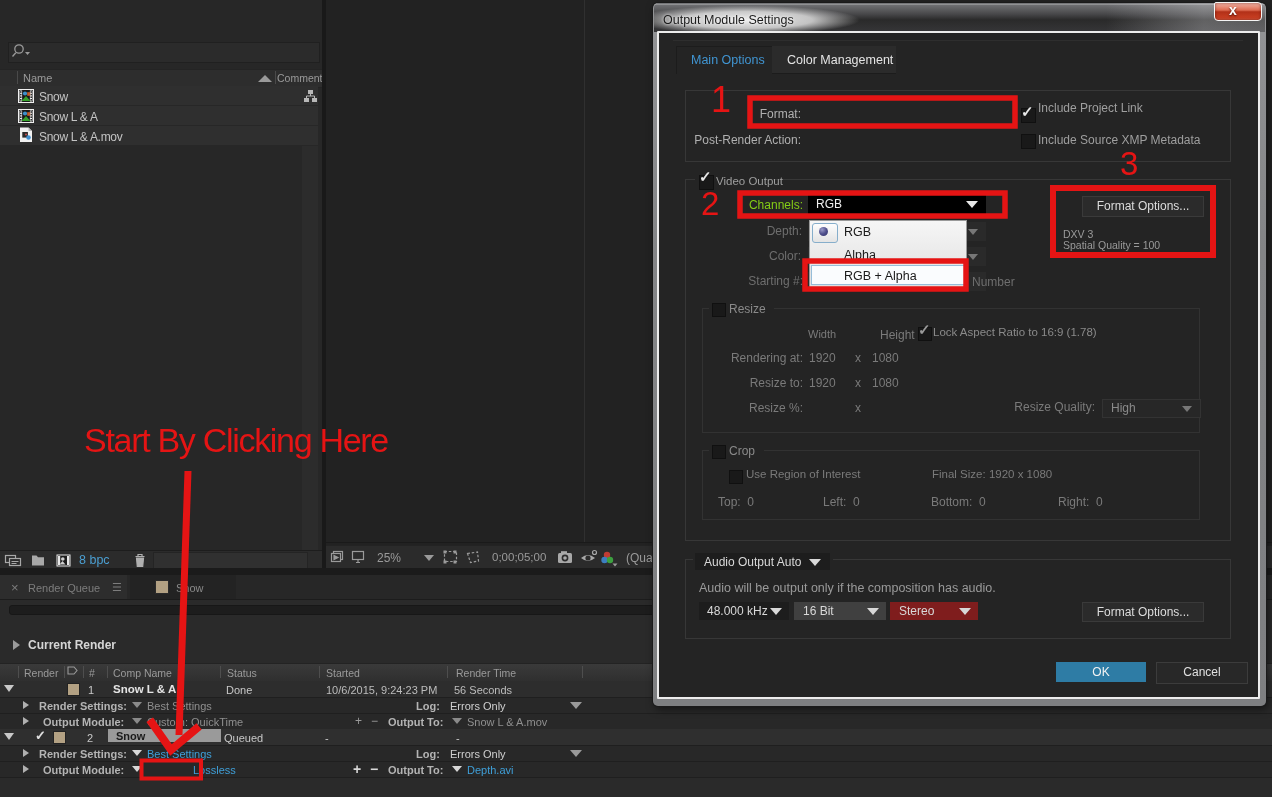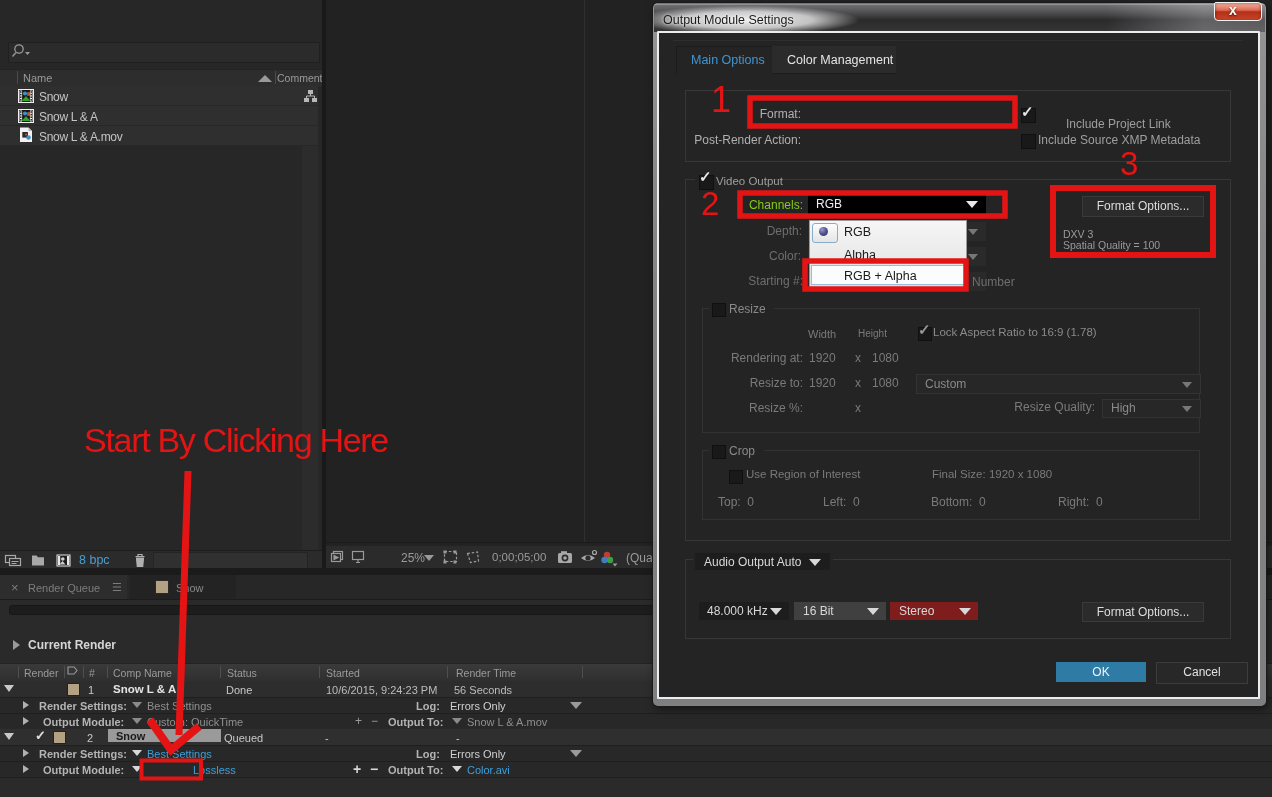--- a/index.html
+++ b/index.html
@@ -45,21 +45,21 @@
 
   <div class="abs" style="left:0;top:550px;width:322px;height:20px;background:#2b2b2b;border-top:1px solid #1d1d1d;"></div>
   <div class="lbl" style="left:79px;top:553px;font-size:12.5px;color:#4b9fd2;">8 bpc</div>
   <div class="abs" style="left:153px;top:552px;width:153px;height:15px;background:#303030;border:1px solid #242424;"></div>
 
   <div class="abs" style="left:322px;top:0;width:4px;height:570px;background:#191919;"></div>
   <div class="abs" style="left:326px;top:0;width:946px;height:545px;background:#222222;"></div>
   <div class="abs" style="left:584px;top:0;width:1px;height:542px;background:#303030;"></div>
   <div class="abs" style="left:326px;top:542px;width:946px;height:1px;background:#1a1a1a;"></div>
   <div class="abs" style="left:326px;top:546px;width:946px;height:22px;background:#2b2b2b;"></div>
-  <div class="lbl" style="left:377px;top:551px;font-size:12px;color:#9a9a9a;margin-left:24px;">25%</div>
+  <div class="lbl" style="left:377px;top:551px;font-size:12px;color:#9a9a9a;">25%</div>
   <div class="arrs" style="left:424px;top:555px;"></div>
   <div class="lbl" style="left:492px;top:551px;font-size:11.5px;color:#9a9a9a;">0;00;05;00</div>
   <div class="lbl" style="left:626px;top:551px;font-size:12px;color:#9a9a9a;">(Qua</div>
 
   <div class="abs" style="left:0;top:568px;width:1272px;height:7px;background:#1b1b1b;"></div>
 
   <div class="abs" style="left:0;top:575px;width:1272px;height:222px;background:#2a2a2a;"></div>
 
   <div class="abs" style="left:0;top:575px;width:1272px;height:24px;background:#272727;border-bottom:1px solid #1c1c1c;"></div>
   <div class="abs" style="left:0;top:575px;width:127px;height:24px;background:#2d2d2d;"></div>
@@ -147,21 +147,21 @@
   <div class="abs" style="left:570px;top:750px;width:0;height:0;border-left:6px solid transparent;border-right:6px solid transparent;border-top:7px solid #9a9a9a;"></div>
 
   <div class="abs" style="left:23px;top:765px;width:0;height:0;border-top:4px solid transparent;border-bottom:4px solid transparent;border-left:6px solid #b0b0b0;"></div>
   <div class="lbl" style="left:43px;top:764px;font-size:11px;font-weight:bold;color:#b4b4b4;">Output Module:</div>
   <div class="abs" style="left:132px;top:766px;width:0;height:0;border-left:5px solid transparent;border-right:5px solid transparent;border-top:6px solid #d8d8d8;"></div>
   <div class="lbl" style="left:147px;top:764px;font-size:11px;color:#3f9fd8;margin-left:46px;">Lossless</div>
   <div class="lbl" style="left:353px;top:761px;font-size:14px;font-weight:bold;color:#d8d8d8;">+</div>
   <div class="lbl" style="left:370px;top:761px;font-size:14px;font-weight:bold;color:#d8d8d8;">−</div>
   <div class="lbl" style="left:388px;top:764px;font-size:11px;font-weight:bold;color:#b4b4b4;">Output To:</div>
   <div class="abs" style="left:452px;top:766px;width:0;height:0;border-left:5px solid transparent;border-right:5px solid transparent;border-top:6px solid #d8d8d8;"></div>
-  <div class="lbl" style="left:467px;top:764px;font-size:11px;color:#3f9fd8;">Color.avi</div>
+  <div class="lbl" style="left:467px;top:764px;font-size:11px;color:#3f9fd8;">Depth.avi</div>
 
   <div class="abs" id="dlg" style="left:653px;top:3px;width:613px;height:703px;border-radius:5px;
       background:linear-gradient(180deg,#939496 0%,#838486 35%,#7e7f81 100%);
       box-shadow:0 0 0 1px #1a1a1a, 2px 3px 8px rgba(0,0,0,0.55);">
 
     <div class="abs" style="left:1px;top:0;width:611px;height:29px;border-radius:5px 5px 0 0;
         background:linear-gradient(180deg,#77787b 0%,#48484a 38%,#2a2a2a 58%,#363638 100%);"></div>
     <div class="abs" style="left:1px;top:0;width:611px;height:29px;border-radius:5px 5px 0 0;
         background:linear-gradient(90deg,rgba(255,255,255,0) 74%,rgba(225,225,228,0.30) 90%,rgba(225,225,228,0.26) 100%);"></div>
     <div class="abs" style="left:1px;top:0;width:420px;height:29px;border-radius:5px 0 0 0;
@@ -183,21 +183,21 @@
 
     <div class="abs" style="left:17px;top:13px;width:96px;height:27px;background:#242424;border:1px solid #1c1c1c;border-bottom:none;"></div>
     <div class="abs" style="left:113px;top:13px;width:124px;height:27px;background:#2b2b2b;border-bottom:1px solid #1c1c1c;"></div>
     <div class="lbl" style="left:32px;top:20px;font-size:12.5px;color:#4095d2;">Main Options</div>
     <div class="lbl" style="left:128px;top:20px;font-size:12.5px;color:#e4e4e4;">Color Management</div>
 
     <div class="groupbox" style="left:26px;top:57px;width:544px;height:70px;"></div>
     <div class="lbl" style="right:457px;top:74px;font-size:12px;color:#b0b0b0;">Format:</div>
     <div class="cb" style="left:362px;top:75px;"></div>
     <div class="chk" style="left:362px;top:70px;">✓</div>
-    <div class="lbl glbl" style="left:379px;top:84px;margin-left:28px;">Include Project Link</div>
+    <div class="lbl glbl" style="left:379px;top:68px;">Include Project Link</div>
     <div class="lbl" style="right:457px;top:100px;font-size:12px;color:#b0b0b0;">Post-Render Action:</div>
     <div class="cb" style="left:362px;top:101px;"></div>
     <div class="lbl glbl" style="left:379px;top:100px;">Include Source XMP Metadata</div>
 
     <div class="groupbox" style="left:26px;top:146px;width:544px;height:360px;"></div>
     <div class="abs" style="left:36px;top:139px;width:78px;height:15px;background:#242424;"></div>
     <div class="cb" style="left:40px;top:142px;"></div>
     <div class="chk" style="left:40px;top:135px;">✓</div>
     <div class="lbl glbl" style="left:57px;top:142px;font-size:11.5px;">Video Output</div>
 
@@ -231,36 +231,32 @@
       <div class="lbl" style="left:0;top:2px;width:120px;text-align:center;font-size:12px;color:#dcdcdc;">Format Options...</div>
     </div>
     <div class="lbl" style="left:404px;top:195px;font-size:10.5px;color:#9a9a9a;">DXV 3</div>
     <div class="lbl" style="left:404px;top:206px;font-size:10.5px;color:#9a9a9a;">Spatial Quality = 100</div>
 
     <div class="groupbox" style="left:43px;top:275px;width:496px;height:123px;border-color:#323232;"></div>
     <div class="abs" style="left:50px;top:268px;width:65px;height:14px;background:#242424;"></div>
     <div class="cb" style="left:53px;top:270px;width:12px;height:12px;"></div>
     <div class="lbl" style="left:70px;top:269px;font-size:12px;color:#8a8a8a;">Resize</div>
     <div class="lbl" style="left:149px;top:295px;font-size:11px;color:#7a7a7a;">Width</div>
-    <div class="lbl" style="left:199px;top:295px;font-size:10px;color:#7a7a7a;">Height</div>
+    <div class="lbl" style="left:221px;top:295px;font-size:12px;color:#7a7a7a;">Height</div>
     <div class="cb" style="left:259px;top:294px;width:12px;height:12px;"></div>
     <div class="chk" style="left:259px;top:288px;color:#9a9a9a;">✓</div>
     <div class="lbl" style="left:274px;top:293px;font-size:11.5px;color:#8a8a8a;">Lock Aspect Ratio to 16:9 (1.78)</div>
     <div class="lbl" style="right:455px;top:318px;font-size:12px;color:#7a7a7a;">Rendering at:</div>
     <div class="lbl" style="left:150px;top:318px;font-size:12px;color:#7a7a7a;">1920</div>
     <div class="lbl" style="left:196px;top:318px;font-size:12px;color:#7a7a7a;">x</div>
     <div class="lbl" style="left:213px;top:318px;font-size:12px;color:#7a7a7a;">1080</div>
     <div class="lbl" style="right:455px;top:343px;font-size:12px;color:#7a7a7a;">Resize to:</div>
     <div class="lbl" style="left:150px;top:343px;font-size:12px;color:#7a7a7a;">1920</div>
     <div class="lbl" style="left:196px;top:343px;font-size:12px;color:#7a7a7a;">x</div>
     <div class="lbl" style="left:213px;top:343px;font-size:12px;color:#7a7a7a;">1080</div>
-    <div class="abs" style="left:257px;top:341px;width:283px;height:18px;background:#272727;border:1px solid #333;">
-      <div class="lbl" style="left:8px;top:2px;font-size:12px;color:#8a8a8a;">Custom</div>
-      <div class="arrs" style="right:8px;top:7px;border-top-color:#777;"></div>
-    </div>
     <div class="lbl" style="right:455px;top:368px;font-size:12px;color:#7a7a7a;">Resize %:</div>
     <div class="lbl" style="left:196px;top:368px;font-size:12px;color:#7a7a7a;">x</div>
     <div class="lbl" style="right:163px;top:367px;font-size:12px;color:#7a7a7a;">Resize Quality:</div>
     <div class="abs" style="left:443px;top:366px;width:97px;height:17px;background:#272727;border:1px solid #333;">
       <div class="lbl" style="left:8px;top:1px;font-size:12px;color:#8a8a8a;">High</div>
       <div class="arrs" style="right:8px;top:6px;border-top-color:#777;"></div>
     </div>
 
     <div class="groupbox" style="left:43px;top:417px;width:496px;height:68px;border-color:#323232;"></div>
     <div class="abs" style="left:50px;top:410px;width:55px;height:14px;background:#242424;"></div>
@@ -273,20 +269,21 @@
     <div class="lbl" style="left:164px;top:462px;font-size:12px;color:#7a7a7a;">Left:&nbsp;&nbsp;0</div>
     <div class="lbl" style="left:272px;top:462px;font-size:12px;color:#7a7a7a;">Bottom:&nbsp;&nbsp;0</div>
     <div class="lbl" style="left:399px;top:462px;font-size:12px;color:#7a7a7a;">Right:&nbsp;&nbsp;0</div>
 
     <div class="groupbox" style="left:26px;top:526px;width:544px;height:78px;"></div>
     <div class="abs" style="left:34px;top:520px;width:140px;height:18px;background:#242424;"></div>
     <div class="abs" style="left:36px;top:520px;width:135px;height:17px;background:#1d1d1d;">
       <div class="lbl" style="left:9px;top:2px;font-size:12px;color:#d8d8d8;">Audio Output Auto</div>
       <div class="arr" style="right:9px;top:6px;border-top-color:#d8d8d8;"></div>
     </div>
+    <div class="lbl" style="left:40px;top:548px;font-size:12.5px;color:#9a9a9a;">Audio will be output only if the composition has audio.</div>
     <div class="abs" style="left:40px;top:569px;width:90px;height:18px;background:#1d1d1d;">
       <div class="lbl" style="left:8px;top:2px;font-size:12px;color:#d8d8d8;">48.000 kHz</div>
       <div class="arr" style="right:7px;top:6px;border-top-color:#d8d8d8;"></div>
     </div>
     <div class="abs" style="left:135px;top:569px;width:92px;height:18px;background:#404040;">
       <div class="lbl" style="left:9px;top:2px;font-size:12px;color:#d8d8d8;">16 Bit</div>
       <div class="arr" style="right:7px;top:6px;border-top-color:#d8d8d8;"></div>
     </div>
     <div class="abs" style="left:231px;top:569px;width:88px;height:18px;background:#7f1d1d;">
       <div class="lbl" style="left:9px;top:2px;font-size:12px;color:#d8d8d8;">Stereo</div>

